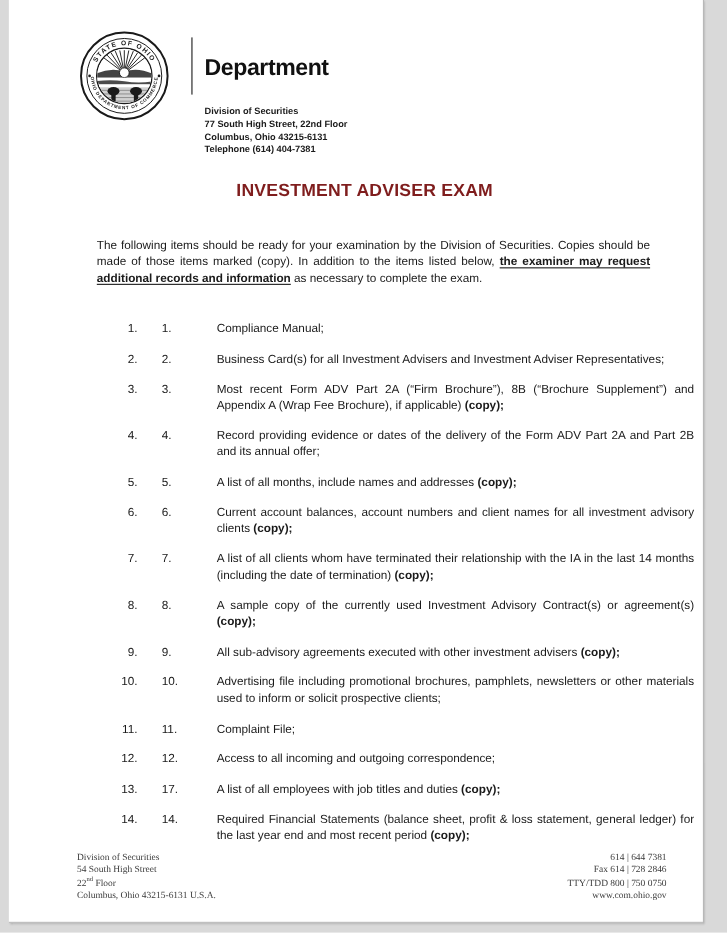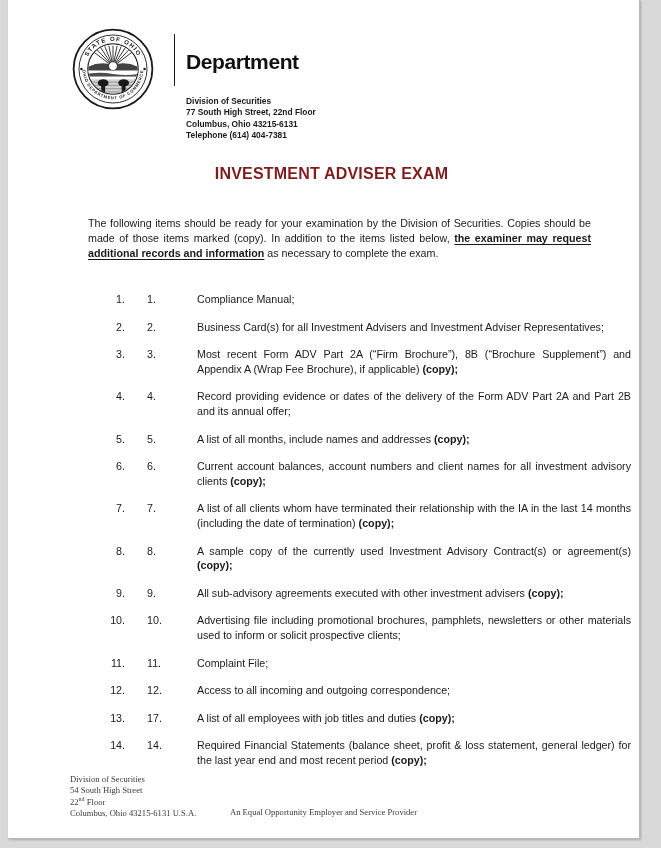--- a/index.html
+++ b/index.html
@@ -357,18 +357,23 @@
       </ol>
 
     <div class="footer">
       <div class="footer-left">
         <div>Division of Securities</div>
         <div>54 South High Street</div>
         <div><span>22</span><sup>nd</sup><span> Floor</span></div>
         <div>Columbus, Ohio 43215-6131 U.S.A.</div>
       </div>
 
-      <div class="footer-center">An Equal Opportunity Employer and Service Provider</div>
-
+
+      <div class="footer-right">
+        <div>614 | 644 7381</div>
+        <div>Fax 614 | 728 2846</div>
+        <div>TTY/TDD 800 | 750 0750</div>
+        <div>www.com.ohio.gov</div>
+      </div>
     </div>
 
   </div>
 </div>
 
 </body></html>

